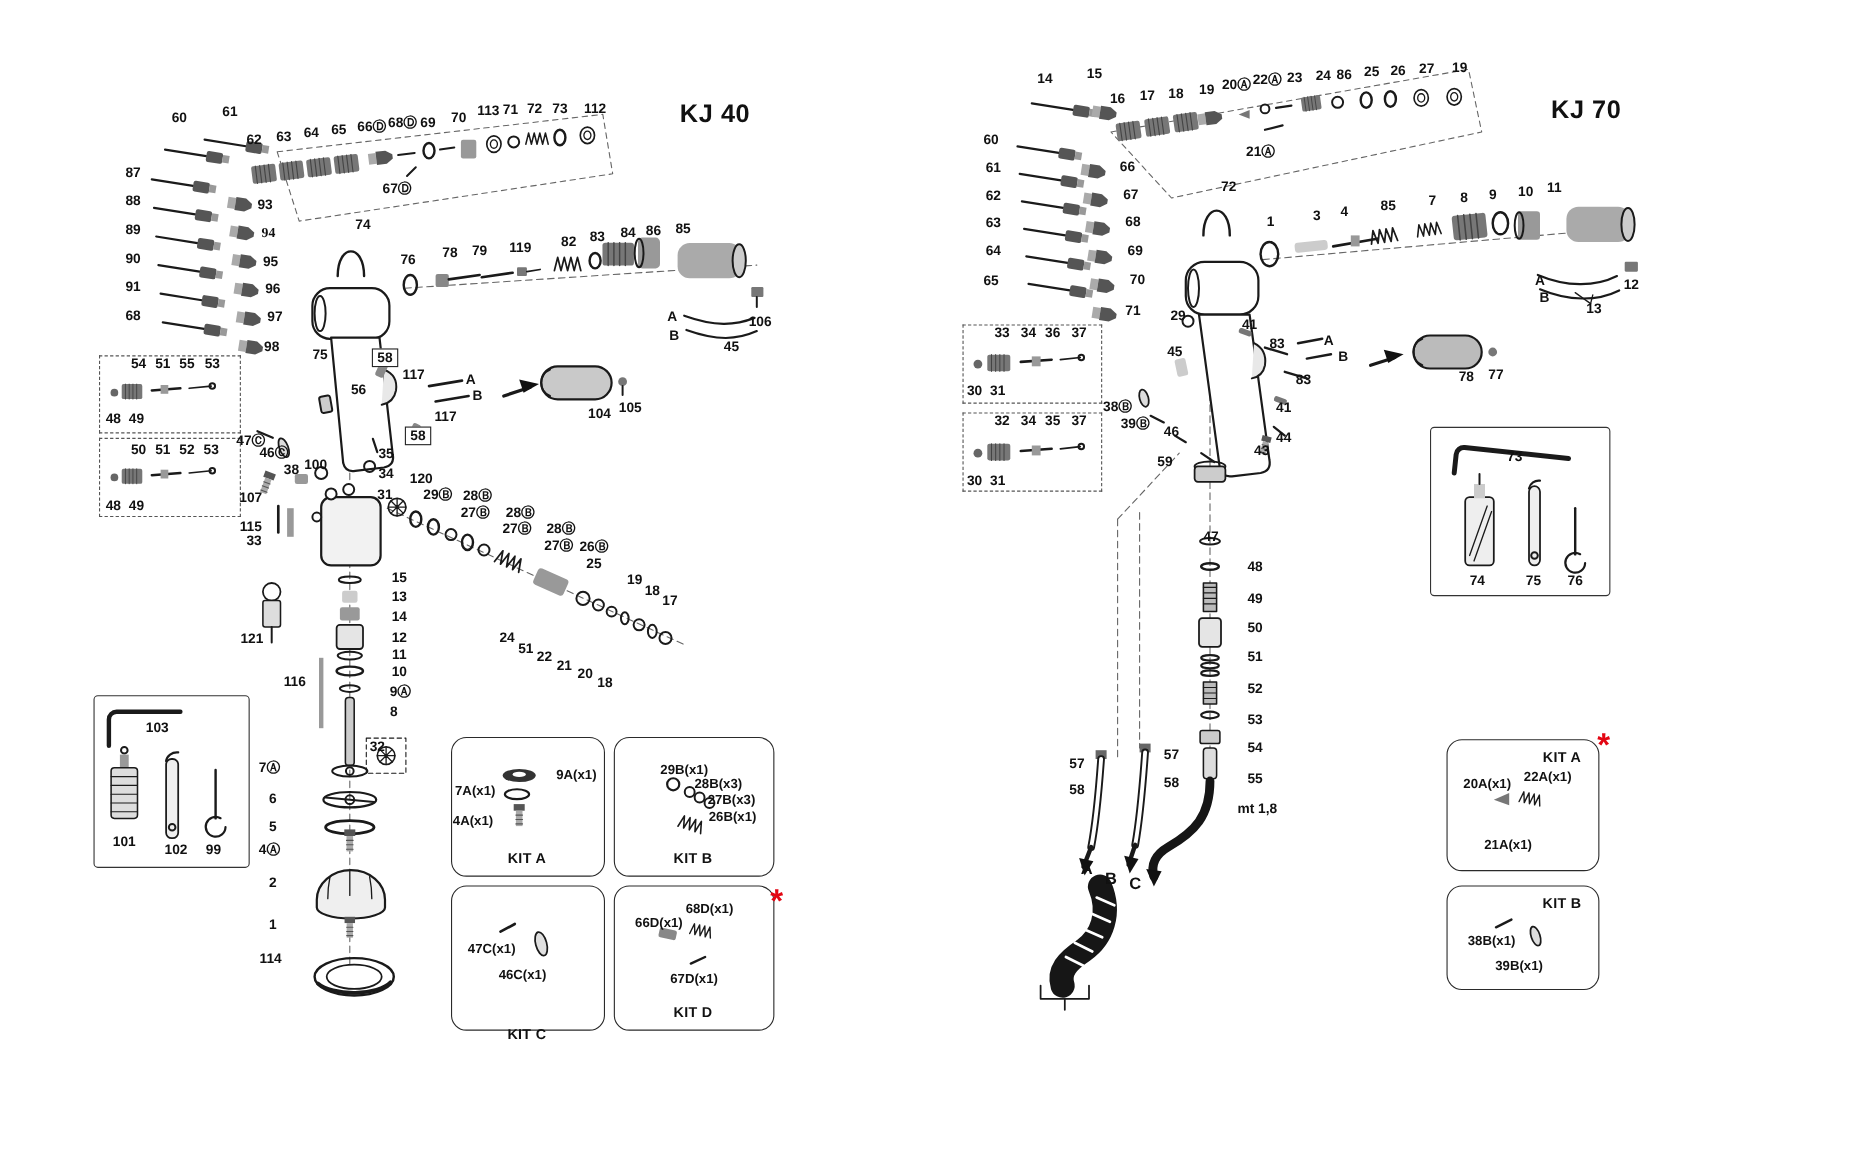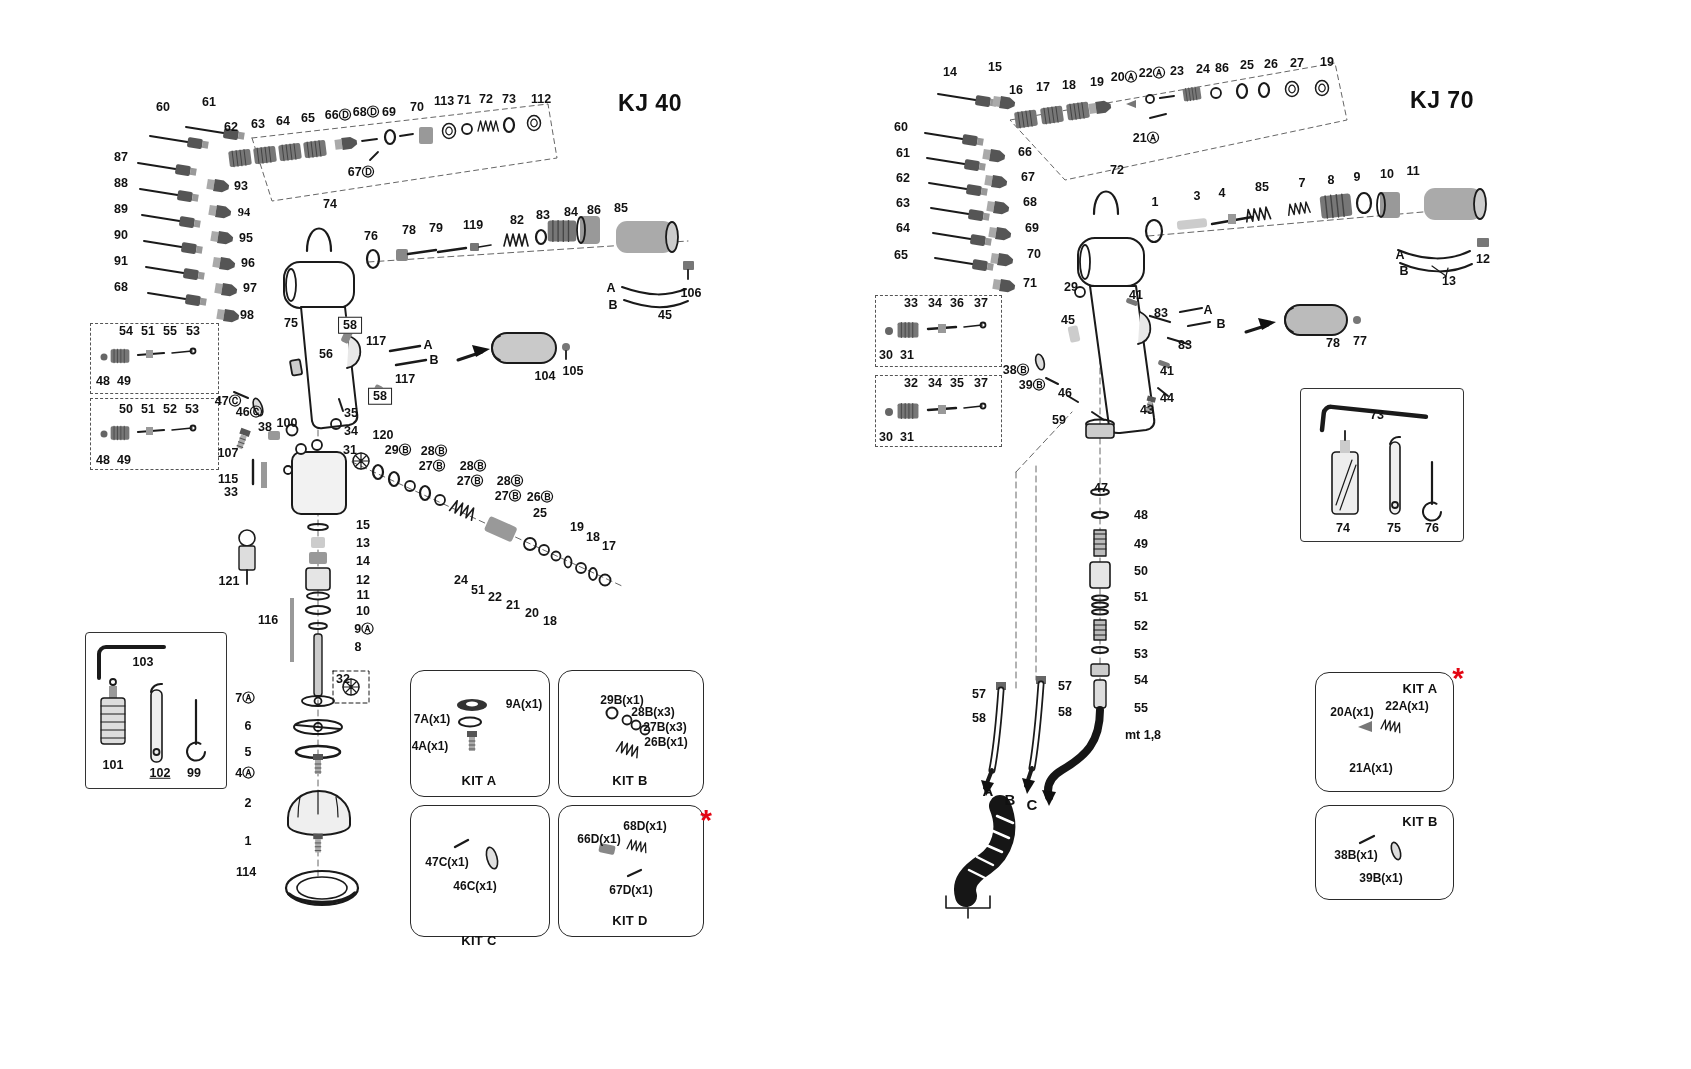--- a/index.html
+++ b/index.html
@@ -518,21 +518,21 @@
       <div class="lbl" style="left: 343px; top: 679px;">32</div>
       <div class="lbl" style="left: 245px; top: 698px;">7Ⓐ</div>
       <div class="lbl" style="left: 248px; top: 726px;">6</div>
       <div class="lbl" style="left: 248px; top: 752px;">5</div>
       <div class="lbl" style="left: 245px; top: 773px;">4Ⓐ</div>
       <div class="lbl" style="left: 248px; top: 803px;">2</div>
       <div class="lbl" style="left: 248px; top: 841px;">1</div>
       <div class="lbl" style="left: 246px; top: 872px;">114</div>
       <div class="lbl" style="left: 143px; top: 662px;">103</div>
       <div class="lbl" style="left: 113px; top: 765px;">101</div>
-      <div class="lbl" style="left: 160px; top: 773px; text-decoration: underline;">102</div>
+      <div class="lbl" style="left: 160px; top: 773px;">102</div>
       <div class="lbl" style="left: 194px; top: 773px;">99</div>
       <div class="detail-box" style="left: 875px; top: 295px; width: 125px; height: 70px;"></div>
       <div class="detail-box" style="left: 875px; top: 375px; width: 125px; height: 70px;"></div>
       <div class="tool-box" style="left: 1300px; top: 388px; width: 162px; height: 152px;"></div>
       <div class="kit-box" style="left: 1315px; top: 672px; width: 137px; height: 118px;"></div>
       <div class="lbl kit-name" style="left: 1420px; top: 688px;">KIT A</div>
       <div class="lbl kit-item" style="left: 1352px; top: 712px;">20A(x1)</div>
       <div class="lbl kit-item" style="left: 1407px; top: 706px;">22A(x1)</div>
       <div class="lbl kit-item" style="left: 1371px; top: 768px;">21A(x1)</div>
       <div class="lbl red" style="font-size: 30px; left: 1458px; top: 678px;">*</div>

